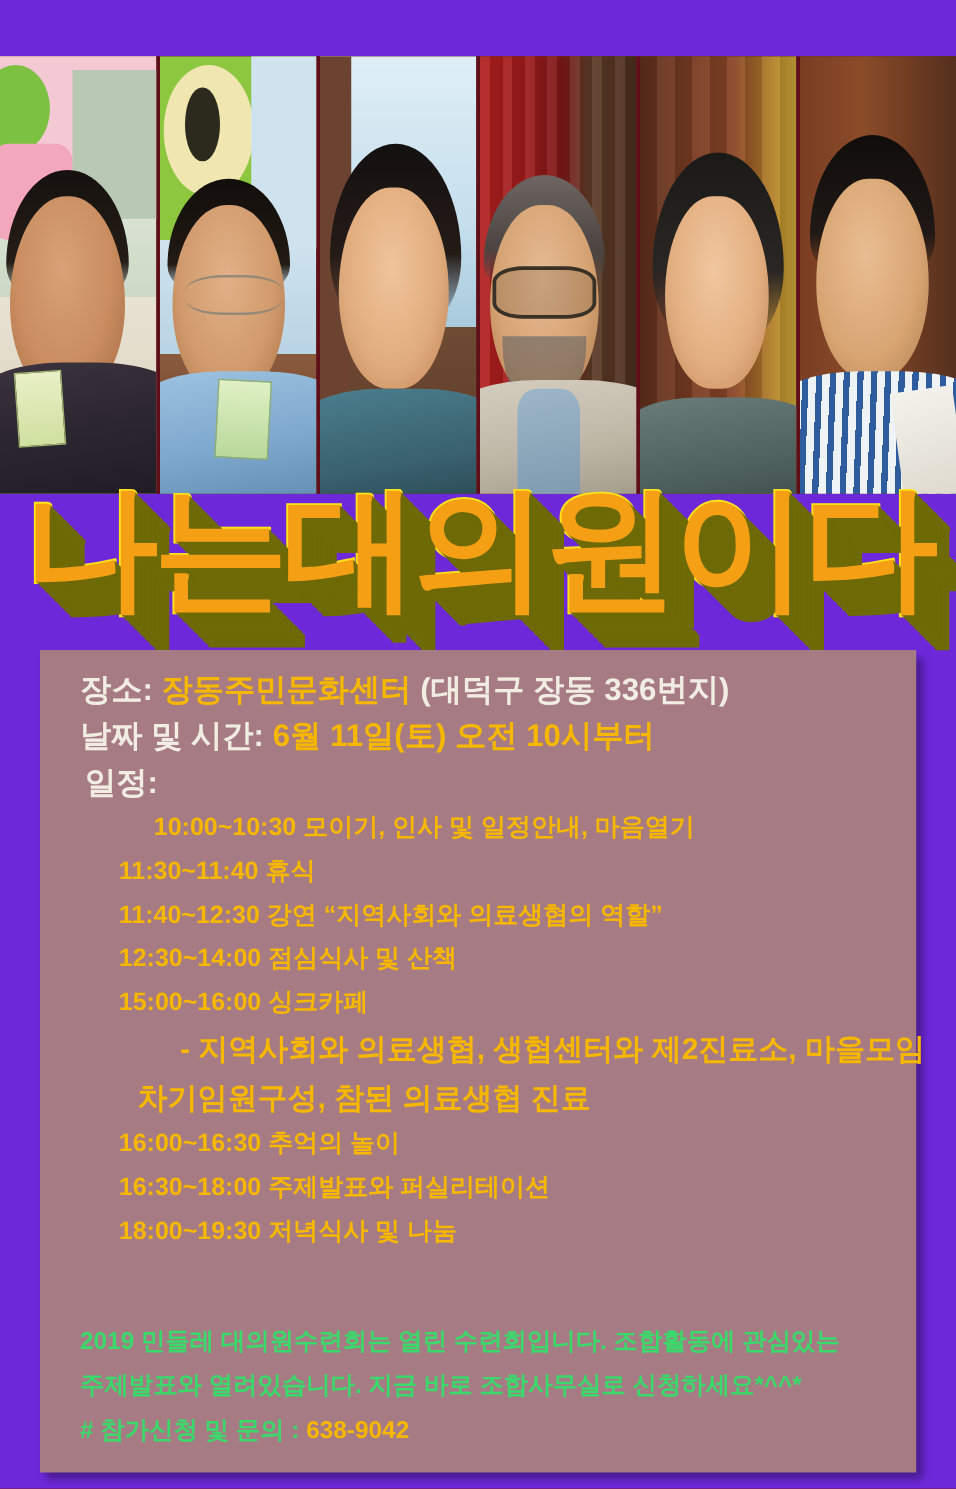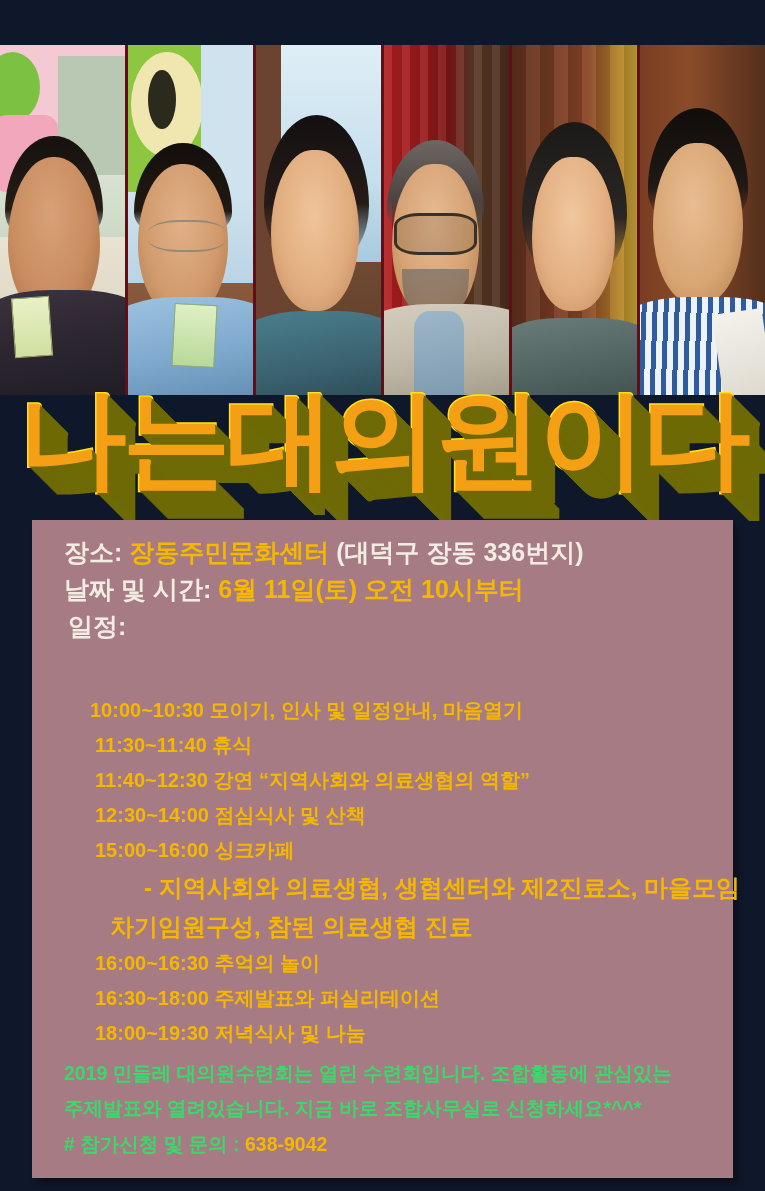--- a/index.html
+++ b/index.html
@@ -5,21 +5,21 @@
   * { margin:0; padding:0; box-sizing:border-box; }
   html, body {
     width:765px; height:1191px;
     background:#7E1620;
     font-family:"Liberation Sans","DejaVu Sans",sans-serif;
     overflow:hidden;
   }
   #poster {
     position:relative;
     width:765px; height:1191px;
-    background:#0f172a;
+    background:#6d28d9;
     overflow:hidden;
   }
 
   
   #photo-strip {
     position:absolute;
     left:0; top:45px;
     width:765px; height:350px;
     display:flex;
     gap:3px;
@@ -258,21 +258,21 @@
     list-style:none;
   }
   .sched-item{
     font-size:20px;
     line-height:1.05;
     color:#F5B700;
     padding:7px 0 7px 63px;
     white-space:nowrap;
     font-weight:600;
   }
-  .sched-item.first{ padding-left:58px;margin-top:48px; }
+  .sched-item.first{ padding-left:91px; }
   .sched-sub{
     font-size:24px;
     line-height:1.05;
     color:#F5B700;
     padding:7px 0 7px 112px;
     white-space:nowrap;
     font-weight:600;
   }
   .sched-sub.cont{ padding-left:78px; }
 

